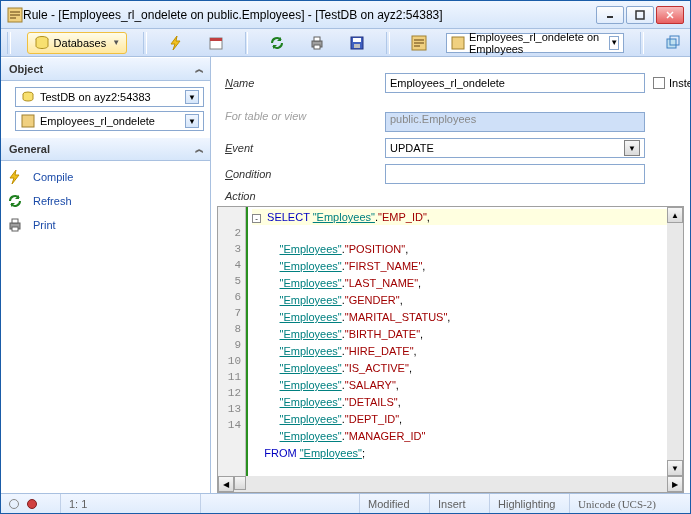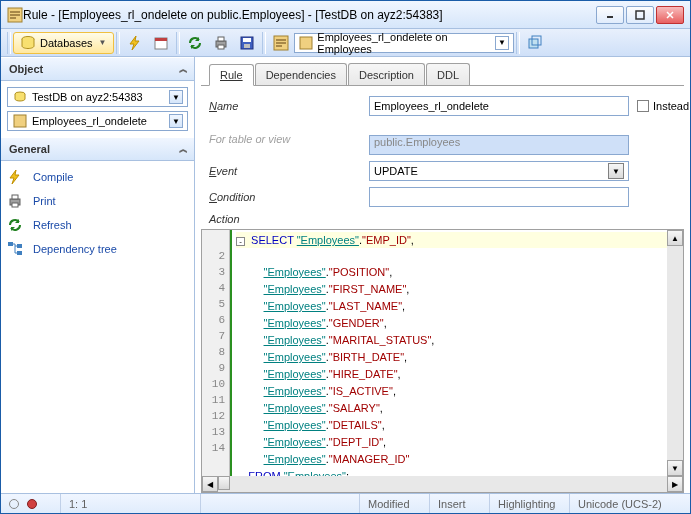--- a/index.html
+++ b/index.html
@@ -3,34 +3,34 @@
 <meta charset="utf-8">
 <style>
   * { box-sizing: border-box; font-family: Tahoma, Arial, sans-serif; font-size: 11px; }
   body { margin: 0; padding: 0; background: #fff; width: 691px; height: 514px; overflow: hidden; }
   .window { width: 691px; height: 514px; border: 1px solid #1a5ca8; display: flex; flex-direction: column; background: #fff; }
   .titlebar { height: 28px; background: linear-gradient(#f0f6ff,#d6e6fa); display: flex; align-items: center; padding: 0 6px; border-bottom: 1px solid #a8c0e0; justify-content: center; }
   .titlebar-text { flex: 1; font-size: 12px; color: #000; }
   .winbtns { display: flex; gap: 2px; }
   .winbtn { width: 28px; height: 18px; border: 1px solid #8aa8d0; border-radius: 2px; background: linear-gradient(#fdfdfd,#e0ecfc); display: flex; align-items: center; justify-content: center; }
   .winbtn.close { background: linear-gradient(#f8bcbc,#e86060); border-color: #c03030; color: #fff; }
-  .toolbar { height: 28px; background: linear-gradient(#e8f0fc,#cfe0f8); border-bottom: 1px solid #a8c0e0; display: flex; align-items: center; padding: 0 4px; gap: 0; }
+  .toolbar { height: 28px; background: linear-gradient(#e8f0fc,#cfe0f8); border-bottom: 1px solid #a8c0e0; display: flex; align-items: center; padding: 0 4px; gap: 14px; }
   .tb-sep { width: 4px; height: 22px; border-left: 1px solid #b0c8e8; border-right: 1px solid #fff; margin: 0 2px; }
   .tb-btn { height: 22px; border: 1px solid transparent; border-radius: 3px; padding: 0 4px; display: flex; align-items: center; gap: 4px; background: transparent; }
   .tb-btn.dd { border: 1px solid #f0c040; background: linear-gradient(#fffce8,#ffe8a0); padding: 0 6px; }
   .tb-caret { font-size: 8px; color: #555; margin-left: 2px; }
   .tb-combo { height: 20px; width: 220px; border: 1px solid #8aa8d0; background: #fff; padding: 0 4px; display: flex; align-items: center; gap: 4px; }
   .tb-combo .carbox { width: 14px; height: 14px; border: 1px solid #8aa8d0; display:flex; align-items:center; justify-content:center; font-size:8px; margin-left:auto; }
   .icon { width: 16px; height: 16px; display: inline-flex; align-items: center; justify-content: center; }
   .body { flex: 1; display: flex; overflow: hidden; }
-  .leftpane { width: 194px; border-right: 1px solid #a8c0e0; background: #fff; overflow: hidden; display: flex; flex-direction: column; }
+  .leftpane { width: 210px; border-right: 1px solid #a8c0e0; background: #fff; overflow: hidden; display: flex; flex-direction: column; }
   .section-hdr { height: 24px; background: linear-gradient(#f0f6ff,#d6e6fa); border-top: 1px solid #fff; border-bottom: 1px solid #a8c0e0; display: flex; align-items: center; padding: 0 8px; font-weight: bold; color: #333; }
   .section-hdr .chevs { margin-left: auto; font-size: 9px; color: #666; letter-spacing: -2px; }
   .section-body { padding: 6px; display: flex; flex-direction: column; gap: 4px; }
-  .combo { height: 20px; border: 1px solid #8aa8d0; background: #fff; display: flex; align-items: center; padding: 0 4px; gap: 4px; }
+  .combo { height: 20px; border: 1px solid #8aa8d0; background: #fff; display: flex; align-items: center; padding: 0 4px; gap: 4px; margin-left: 8px; }
   .combo .carbox { width: 14px; height: 14px; border: 1px solid #8aa8d0; display:flex; align-items:center; justify-content:center; font-size:8px; background:linear-gradient(#f0f6ff,#d6e6fa); margin-left:auto; }
   .link { display: flex; align-items: center; gap: 10px; color: #1a4aa8; padding: 2px 0; cursor: pointer; }
   .rightpane { flex: 1; display: flex; flex-direction: column; padding: 6px 6px 0 6px; overflow: hidden; background:#fff; }
   .tabs { display: flex; gap: 1px; padding-left: 8px; border-bottom: 1px solid #a0a0a0; }
   .tab { height: 22px; padding: 0 10px; border: 1px solid #a0a0a0; border-bottom: none; background: linear-gradient(#f6f6f6,#e8e8e8); border-radius: 3px 3px 0 0; display:flex; align-items:center; color:#333; }
   .tab.active { background: #fff; border-bottom: 1px solid #fff; position: relative; top: 1px; font-weight: normal; }
   .form { padding: 10px 8px 4px 8px; display: grid; grid-template-columns: 160px 260px 1fr; row-gap: 6px; align-items: center; }
   .form label { color: #333; font-style: italic; }
   .form .dis { color: #a0a0a0; }
   .input { height: 20px; border: 1px solid #8aa8d0; background: #fff; padding: 0 4px; }
@@ -211,65 +211,40 @@
             <span class="icon">
               <svg width="16" height="16">
                 <path d="M9 1L3 9h4l-2 6 7-9H8l1-5z" fill="#f0c020" stroke="#c09000"></path>
               </svg>
             </span>
             <span>Compile</span>
           </div>
         <div class="link">
             <span class="icon">
               <svg width="16" height="16">
-                <rect x="3" y="6" width="10" height="6" fill="#a0a0a0" stroke="#606060"></rect>
-                <rect x="5" y="2" width="6" height="4" fill="#fff" stroke="#606060"></rect>
-                <rect x="5" y="10" width="6" height="4" fill="#fff" stroke="#606060"></rect>
-              </svg>
-            </span>
-            <span>Print</span>
-          </div>
-        <div class="link">
-            <span class="icon">
-              <svg width="16" height="16">
                 <path d="M3 8a5 5 0 0 1 9-3M13 8a5 5 0 0 1-9 3" fill="none" stroke="#208020" stroke-width="2"></path>
                 <path d="M12 2v4h-4M4 14v-4h4" fill="#208020"></path>
               </svg>
             </span>
             <span>Refresh</span>
           </div>
         <div class="link">
             <span class="icon">
               <svg width="16" height="16">
-                <rect x="1" y="1" width="5" height="4" fill="#4080c0"></rect>
-                <rect x="10" y="3" width="5" height="4" fill="#4080c0"></rect>
-                <rect x="10" y="10" width="5" height="4" fill="#4080c0"></rect>
-                <path d="M6 3h2v9h2M8 5h2" stroke="#4080c0" fill="none"></path>
-              </svg>
-            </span>
-            <span>Dependency tree</span>
+                <rect x="3" y="6" width="10" height="6" fill="#a0a0a0" stroke="#606060"></rect>
+                <rect x="5" y="2" width="6" height="4" fill="#fff" stroke="#606060"></rect>
+                <rect x="5" y="10" width="6" height="4" fill="#fff" stroke="#606060"></rect>
+              </svg>
+            </span>
+            <span>Print</span>
           </div>
       </div>
     </div>
 
     <div class="rightpane">
-      <div class="tabs">
-        <div class="tab active">
-            <span style="text-decoration:underline;">Rule</span>
-          </div>
-        <div class="tab">
-            <span>Dependencies</span>
-          </div>
-        <div class="tab">
-            <span>Description</span>
-          </div>
-        <div class="tab">
-            <span>DDL</span>
-          </div>
-      </div>
       <div class="form">
         <label><span style="text-decoration:underline;">N</span><span>ame</span></label>
         <input class="input" value="Employees_rl_ondelete" style="">
         <div class="chk">
             <div class="cbox"></div>
             <span>Instead</span>
           </div>
 
         <label class="dis">For table or view</label>
         <div class="input dis">public.Employees</div>
@@ -324,15 +299,15 @@
   <div class="status">
     <div class="cell" style="width:60px;">
       <span class="circ"></span>
       <span class="circ red"></span>
     </div>
     <div class="cell" style="width:140px;">1:   1</div>
     <div class="cell flex"></div>
     <div class="cell" style="width:70px;">Modified</div>
     <div class="cell" style="width:60px;">Insert</div>
     <div class="cell" style="width:80px;">Highlighting</div>
-    <div class="cell" style="width:120px; border-right:none;">Unicode (UCS-2)</div>
+    <div class="cell" style="width:120px; border-right:none;font-family:Liberation Serif, serif;">Unicode (UCS-2)</div>
   </div>
 </div>
 
 </body></html>

